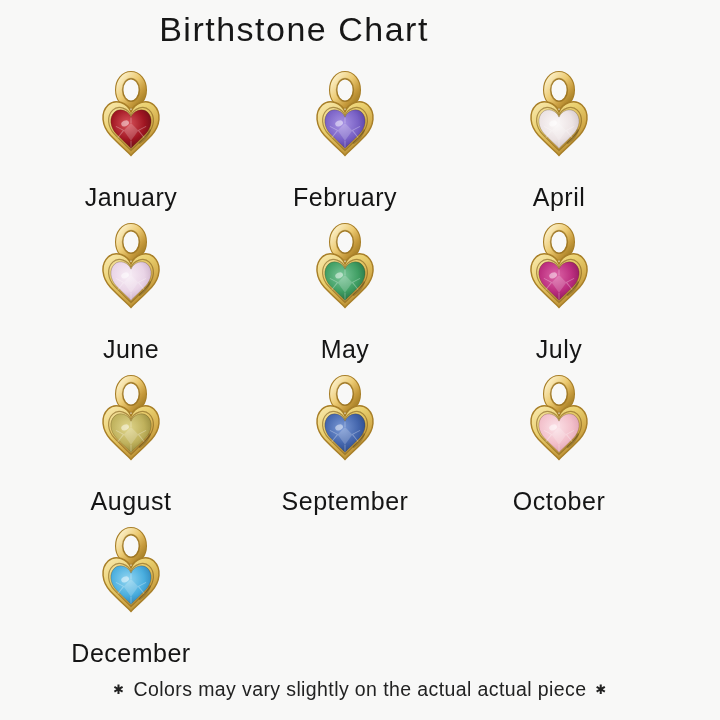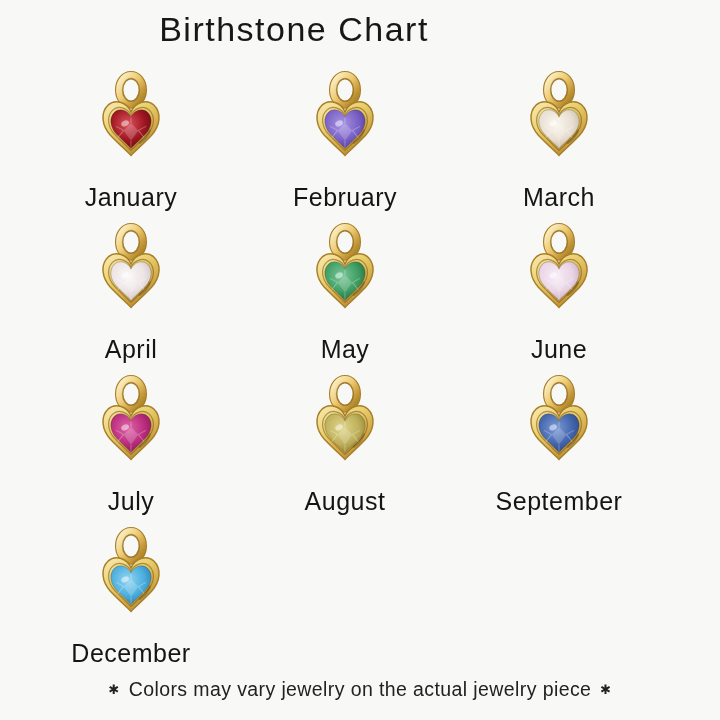--- a/index.html
+++ b/index.html
@@ -159,88 +159,71 @@
     </svg>
     <figcaption class="month">February</figcaption>
   </figure>
   <figure class="cell">
     <svg class="charm" viewBox="0 0 100 148">
       <ellipse cx="50" cy="27" rx="16" ry="20" fill="none" stroke="#a87f28" stroke-width="11.5"></ellipse>
       <ellipse cx="50" cy="27" rx="16" ry="20" fill="none" stroke="url(#goldRing)" stroke-width="8.5"></ellipse>
       <ellipse cx="50" cy="27" rx="11.8" ry="15.8" fill="none" stroke="rgba(130,95,25,0.45)" stroke-width="1.4"></ellipse>
       <path d="M50,57 C45.5,45 29,38 19,47.5 C8,58 10.5,76 22,88.5 C32,99 43,109 50,116 C57,109 68,99 78,88.5 C89.5,76 92,58 81,47.5 C71,38 54.5,45 50,57 Z" fill="url(#goldBezel)" stroke="#a87f28" stroke-width="2"></path>
       <path d="M50,57 C45.5,45 29,38 19,47.5 C8,58 10.5,76 22,88.5 C32,99 43,109 50,116 C57,109 68,99 78,88.5 C89.5,76 92,58 81,47.5 C71,38 54.5,45 50,57 Z" transform="translate(50,82) scale(0.8) translate(-50,-82)" fill="none" stroke="rgba(125,90,25,0.6)" stroke-width="2"></path>
-      <path d="M50,57 C45.5,45 29,38 19,47.5 C8,58 10.5,76 22,88.5 C32,99 43,109 50,116 C57,109 68,99 78,88.5 C89.5,76 92,58 81,47.5 C71,38 54.5,45 50,57 Z" transform="translate(50,82) scale(0.72) translate(-50,-82)" fill="url(#stone2)" stroke="rgba(70,45,5,0.35)" stroke-width="1.5"></path>
-      <g>
-        <path d="M50,72 L40,82 L50,96 L60,82 Z" fill="#ffffff" opacity="0.20"></path>
-        <path d="M50,72 L50,64.5 M40,82 L29.5,76.5 M60,82 L70.5,76.5 M50,96 L50,105.5 M40,82 L32,92 M60,82 L68,92" stroke="#ffffff" stroke-width="1.4" opacity="0.30" fill="none"></path>
-        <ellipse cx="42" cy="72.5" rx="5.5" ry="3.8" transform="rotate(-25 42 72.5)" fill="#ffffff" opacity="0.48"></ellipse>
-        <path d="M62,99 Q72.5,92 75.5,82" stroke="rgba(0,0,0,0.20)" stroke-width="3" fill="none" stroke-linecap="round"></path>
-      </g>
-    </svg>
-    <figcaption class="month">March</figcaption>
-  </figure>
-  <figure class="cell">
-    <svg class="charm" viewBox="0 0 100 148">
-      <ellipse cx="50" cy="27" rx="16" ry="20" fill="none" stroke="#a87f28" stroke-width="11.5"></ellipse>
-      <ellipse cx="50" cy="27" rx="16" ry="20" fill="none" stroke="url(#goldRing)" stroke-width="8.5"></ellipse>
-      <ellipse cx="50" cy="27" rx="11.8" ry="15.8" fill="none" stroke="rgba(130,95,25,0.45)" stroke-width="1.4"></ellipse>
-      <path d="M50,57 C45.5,45 29,38 19,47.5 C8,58 10.5,76 22,88.5 C32,99 43,109 50,116 C57,109 68,99 78,88.5 C89.5,76 92,58 81,47.5 C71,38 54.5,45 50,57 Z" fill="url(#goldBezel)" stroke="#a87f28" stroke-width="2"></path>
-      <path d="M50,57 C45.5,45 29,38 19,47.5 C8,58 10.5,76 22,88.5 C32,99 43,109 50,116 C57,109 68,99 78,88.5 C89.5,76 92,58 81,47.5 C71,38 54.5,45 50,57 Z" transform="translate(50,82) scale(0.8) translate(-50,-82)" fill="none" stroke="rgba(125,90,25,0.6)" stroke-width="2"></path>
       <path d="M50,57 C45.5,45 29,38 19,47.5 C8,58 10.5,76 22,88.5 C32,99 43,109 50,116 C57,109 68,99 78,88.5 C89.5,76 92,58 81,47.5 C71,38 54.5,45 50,57 Z" transform="translate(50,82) scale(0.72) translate(-50,-82)" fill="url(#stone3)" stroke="rgba(70,45,5,0.35)" stroke-width="1.5"></path>
       <g>
         <path d="M50,72 L40,82 L50,96 L60,82 Z" fill="#ffffff" opacity="0.20"></path>
         <path d="M50,72 L50,64.5 M40,82 L29.5,76.5 M60,82 L70.5,76.5 M50,96 L50,105.5 M40,82 L32,92 M60,82 L68,92" stroke="#ffffff" stroke-width="1.4" opacity="0.30" fill="none"></path>
         <ellipse cx="42" cy="72.5" rx="5.5" ry="3.8" transform="rotate(-25 42 72.5)" fill="#ffffff" opacity="0.48"></ellipse>
         <path d="M62,99 Q72.5,92 75.5,82" stroke="rgba(0,0,0,0.20)" stroke-width="3" fill="none" stroke-linecap="round"></path>
       </g>
     </svg>
     <figcaption class="month">April</figcaption>
   </figure>
   <figure class="cell">
     <svg class="charm" viewBox="0 0 100 148">
       <ellipse cx="50" cy="27" rx="16" ry="20" fill="none" stroke="#a87f28" stroke-width="11.5"></ellipse>
       <ellipse cx="50" cy="27" rx="16" ry="20" fill="none" stroke="url(#goldRing)" stroke-width="8.5"></ellipse>
       <ellipse cx="50" cy="27" rx="11.8" ry="15.8" fill="none" stroke="rgba(130,95,25,0.45)" stroke-width="1.4"></ellipse>
       <path d="M50,57 C45.5,45 29,38 19,47.5 C8,58 10.5,76 22,88.5 C32,99 43,109 50,116 C57,109 68,99 78,88.5 C89.5,76 92,58 81,47.5 C71,38 54.5,45 50,57 Z" fill="url(#goldBezel)" stroke="#a87f28" stroke-width="2"></path>
       <path d="M50,57 C45.5,45 29,38 19,47.5 C8,58 10.5,76 22,88.5 C32,99 43,109 50,116 C57,109 68,99 78,88.5 C89.5,76 92,58 81,47.5 C71,38 54.5,45 50,57 Z" transform="translate(50,82) scale(0.8) translate(-50,-82)" fill="none" stroke="rgba(125,90,25,0.6)" stroke-width="2"></path>
+      <path d="M50,57 C45.5,45 29,38 19,47.5 C8,58 10.5,76 22,88.5 C32,99 43,109 50,116 C57,109 68,99 78,88.5 C89.5,76 92,58 81,47.5 C71,38 54.5,45 50,57 Z" transform="translate(50,82) scale(0.72) translate(-50,-82)" fill="url(#stone5)" stroke="rgba(70,45,5,0.35)" stroke-width="1.5"></path>
+      <g>
+        <path d="M50,72 L40,82 L50,96 L60,82 Z" fill="#ffffff" opacity="0.20"></path>
+        <path d="M50,72 L50,64.5 M40,82 L29.5,76.5 M60,82 L70.5,76.5 M50,96 L50,105.5 M40,82 L32,92 M60,82 L68,92" stroke="#ffffff" stroke-width="1.4" opacity="0.30" fill="none"></path>
+        <ellipse cx="42" cy="72.5" rx="5.5" ry="3.8" transform="rotate(-25 42 72.5)" fill="#ffffff" opacity="0.48"></ellipse>
+        <path d="M62,99 Q72.5,92 75.5,82" stroke="rgba(0,0,0,0.20)" stroke-width="3" fill="none" stroke-linecap="round"></path>
+      </g>
+    </svg>
+    <figcaption class="month">June</figcaption>
+  </figure>
+  <figure class="cell">
+    <svg class="charm" viewBox="0 0 100 148">
+      <ellipse cx="50" cy="27" rx="16" ry="20" fill="none" stroke="#a87f28" stroke-width="11.5"></ellipse>
+      <ellipse cx="50" cy="27" rx="16" ry="20" fill="none" stroke="url(#goldRing)" stroke-width="8.5"></ellipse>
+      <ellipse cx="50" cy="27" rx="11.8" ry="15.8" fill="none" stroke="rgba(130,95,25,0.45)" stroke-width="1.4"></ellipse>
+      <path d="M50,57 C45.5,45 29,38 19,47.5 C8,58 10.5,76 22,88.5 C32,99 43,109 50,116 C57,109 68,99 78,88.5 C89.5,76 92,58 81,47.5 C71,38 54.5,45 50,57 Z" fill="url(#goldBezel)" stroke="#a87f28" stroke-width="2"></path>
+      <path d="M50,57 C45.5,45 29,38 19,47.5 C8,58 10.5,76 22,88.5 C32,99 43,109 50,116 C57,109 68,99 78,88.5 C89.5,76 92,58 81,47.5 C71,38 54.5,45 50,57 Z" transform="translate(50,82) scale(0.8) translate(-50,-82)" fill="none" stroke="rgba(125,90,25,0.6)" stroke-width="2"></path>
       <path d="M50,57 C45.5,45 29,38 19,47.5 C8,58 10.5,76 22,88.5 C32,99 43,109 50,116 C57,109 68,99 78,88.5 C89.5,76 92,58 81,47.5 C71,38 54.5,45 50,57 Z" transform="translate(50,82) scale(0.72) translate(-50,-82)" fill="url(#stone4)" stroke="rgba(70,45,5,0.35)" stroke-width="1.5"></path>
       <g>
         <path d="M50,72 L40,82 L50,96 L60,82 Z" fill="#ffffff" opacity="0.20"></path>
         <path d="M50,72 L50,64.5 M40,82 L29.5,76.5 M60,82 L70.5,76.5 M50,96 L50,105.5 M40,82 L32,92 M60,82 L68,92" stroke="#ffffff" stroke-width="1.4" opacity="0.30" fill="none"></path>
         <ellipse cx="42" cy="72.5" rx="5.5" ry="3.8" transform="rotate(-25 42 72.5)" fill="#ffffff" opacity="0.48"></ellipse>
         <path d="M62,99 Q72.5,92 75.5,82" stroke="rgba(0,0,0,0.20)" stroke-width="3" fill="none" stroke-linecap="round"></path>
       </g>
     </svg>
     <figcaption class="month">May</figcaption>
   </figure>
   <figure class="cell">
     <svg class="charm" viewBox="0 0 100 148">
       <ellipse cx="50" cy="27" rx="16" ry="20" fill="none" stroke="#a87f28" stroke-width="11.5"></ellipse>
       <ellipse cx="50" cy="27" rx="16" ry="20" fill="none" stroke="url(#goldRing)" stroke-width="8.5"></ellipse>
       <ellipse cx="50" cy="27" rx="11.8" ry="15.8" fill="none" stroke="rgba(130,95,25,0.45)" stroke-width="1.4"></ellipse>
       <path d="M50,57 C45.5,45 29,38 19,47.5 C8,58 10.5,76 22,88.5 C32,99 43,109 50,116 C57,109 68,99 78,88.5 C89.5,76 92,58 81,47.5 C71,38 54.5,45 50,57 Z" fill="url(#goldBezel)" stroke="#a87f28" stroke-width="2"></path>
       <path d="M50,57 C45.5,45 29,38 19,47.5 C8,58 10.5,76 22,88.5 C32,99 43,109 50,116 C57,109 68,99 78,88.5 C89.5,76 92,58 81,47.5 C71,38 54.5,45 50,57 Z" transform="translate(50,82) scale(0.8) translate(-50,-82)" fill="none" stroke="rgba(125,90,25,0.6)" stroke-width="2"></path>
-      <path d="M50,57 C45.5,45 29,38 19,47.5 C8,58 10.5,76 22,88.5 C32,99 43,109 50,116 C57,109 68,99 78,88.5 C89.5,76 92,58 81,47.5 C71,38 54.5,45 50,57 Z" transform="translate(50,82) scale(0.72) translate(-50,-82)" fill="url(#stone5)" stroke="rgba(70,45,5,0.35)" stroke-width="1.5"></path>
-      <g>
-        <path d="M50,72 L40,82 L50,96 L60,82 Z" fill="#ffffff" opacity="0.20"></path>
-        <path d="M50,72 L50,64.5 M40,82 L29.5,76.5 M60,82 L70.5,76.5 M50,96 L50,105.5 M40,82 L32,92 M60,82 L68,92" stroke="#ffffff" stroke-width="1.4" opacity="0.30" fill="none"></path>
-        <ellipse cx="42" cy="72.5" rx="5.5" ry="3.8" transform="rotate(-25 42 72.5)" fill="#ffffff" opacity="0.48"></ellipse>
-        <path d="M62,99 Q72.5,92 75.5,82" stroke="rgba(0,0,0,0.20)" stroke-width="3" fill="none" stroke-linecap="round"></path>
-      </g>
-    </svg>
-    <figcaption class="month">June</figcaption>
-  </figure>
-  <figure class="cell">
-    <svg class="charm" viewBox="0 0 100 148">
-      <ellipse cx="50" cy="27" rx="16" ry="20" fill="none" stroke="#a87f28" stroke-width="11.5"></ellipse>
-      <ellipse cx="50" cy="27" rx="16" ry="20" fill="none" stroke="url(#goldRing)" stroke-width="8.5"></ellipse>
-      <ellipse cx="50" cy="27" rx="11.8" ry="15.8" fill="none" stroke="rgba(130,95,25,0.45)" stroke-width="1.4"></ellipse>
-      <path d="M50,57 C45.5,45 29,38 19,47.5 C8,58 10.5,76 22,88.5 C32,99 43,109 50,116 C57,109 68,99 78,88.5 C89.5,76 92,58 81,47.5 C71,38 54.5,45 50,57 Z" fill="url(#goldBezel)" stroke="#a87f28" stroke-width="2"></path>
-      <path d="M50,57 C45.5,45 29,38 19,47.5 C8,58 10.5,76 22,88.5 C32,99 43,109 50,116 C57,109 68,99 78,88.5 C89.5,76 92,58 81,47.5 C71,38 54.5,45 50,57 Z" transform="translate(50,82) scale(0.8) translate(-50,-82)" fill="none" stroke="rgba(125,90,25,0.6)" stroke-width="2"></path>
       <path d="M50,57 C45.5,45 29,38 19,47.5 C8,58 10.5,76 22,88.5 C32,99 43,109 50,116 C57,109 68,99 78,88.5 C89.5,76 92,58 81,47.5 C71,38 54.5,45 50,57 Z" transform="translate(50,82) scale(0.72) translate(-50,-82)" fill="url(#stone6)" stroke="rgba(70,45,5,0.35)" stroke-width="1.5"></path>
       <g>
         <path d="M50,72 L40,82 L50,96 L60,82 Z" fill="#ffffff" opacity="0.20"></path>
         <path d="M50,72 L50,64.5 M40,82 L29.5,76.5 M60,82 L70.5,76.5 M50,96 L50,105.5 M40,82 L32,92 M60,82 L68,92" stroke="#ffffff" stroke-width="1.4" opacity="0.30" fill="none"></path>
         <ellipse cx="42" cy="72.5" rx="5.5" ry="3.8" transform="rotate(-25 42 72.5)" fill="#ffffff" opacity="0.48"></ellipse>
         <path d="M62,99 Q72.5,92 75.5,82" stroke="rgba(0,0,0,0.20)" stroke-width="3" fill="none" stroke-linecap="round"></path>
       </g>
     </svg>
     <figcaption class="month">July</figcaption>
   </figure>
@@ -270,20 +253,37 @@
       <path d="M50,57 C45.5,45 29,38 19,47.5 C8,58 10.5,76 22,88.5 C32,99 43,109 50,116 C57,109 68,99 78,88.5 C89.5,76 92,58 81,47.5 C71,38 54.5,45 50,57 Z" transform="translate(50,82) scale(0.8) translate(-50,-82)" fill="none" stroke="rgba(125,90,25,0.6)" stroke-width="2"></path>
       <path d="M50,57 C45.5,45 29,38 19,47.5 C8,58 10.5,76 22,88.5 C32,99 43,109 50,116 C57,109 68,99 78,88.5 C89.5,76 92,58 81,47.5 C71,38 54.5,45 50,57 Z" transform="translate(50,82) scale(0.72) translate(-50,-82)" fill="url(#stone8)" stroke="rgba(70,45,5,0.35)" stroke-width="1.5"></path>
       <g>
         <path d="M50,72 L40,82 L50,96 L60,82 Z" fill="#ffffff" opacity="0.20"></path>
         <path d="M50,72 L50,64.5 M40,82 L29.5,76.5 M60,82 L70.5,76.5 M50,96 L50,105.5 M40,82 L32,92 M60,82 L68,92" stroke="#ffffff" stroke-width="1.4" opacity="0.30" fill="none"></path>
         <ellipse cx="42" cy="72.5" rx="5.5" ry="3.8" transform="rotate(-25 42 72.5)" fill="#ffffff" opacity="0.48"></ellipse>
         <path d="M62,99 Q72.5,92 75.5,82" stroke="rgba(0,0,0,0.20)" stroke-width="3" fill="none" stroke-linecap="round"></path>
       </g>
     </svg>
     <figcaption class="month">September</figcaption>
+  </figure>
+  <figure class="cell">
+    <svg class="charm" viewBox="0 0 100 148">
+      <ellipse cx="50" cy="27" rx="16" ry="20" fill="none" stroke="#a87f28" stroke-width="11.5"></ellipse>
+      <ellipse cx="50" cy="27" rx="16" ry="20" fill="none" stroke="url(#goldRing)" stroke-width="8.5"></ellipse>
+      <ellipse cx="50" cy="27" rx="11.8" ry="15.8" fill="none" stroke="rgba(130,95,25,0.45)" stroke-width="1.4"></ellipse>
+      <path d="M50,57 C45.5,45 29,38 19,47.5 C8,58 10.5,76 22,88.5 C32,99 43,109 50,116 C57,109 68,99 78,88.5 C89.5,76 92,58 81,47.5 C71,38 54.5,45 50,57 Z" fill="url(#goldBezel)" stroke="#a87f28" stroke-width="2"></path>
+      <path d="M50,57 C45.5,45 29,38 19,47.5 C8,58 10.5,76 22,88.5 C32,99 43,109 50,116 C57,109 68,99 78,88.5 C89.5,76 92,58 81,47.5 C71,38 54.5,45 50,57 Z" transform="translate(50,82) scale(0.8) translate(-50,-82)" fill="none" stroke="rgba(125,90,25,0.6)" stroke-width="2"></path>
+      <path d="M50,57 C45.5,45 29,38 19,47.5 C8,58 10.5,76 22,88.5 C32,99 43,109 50,116 C57,109 68,99 78,88.5 C89.5,76 92,58 81,47.5 C71,38 54.5,45 50,57 Z" transform="translate(50,82) scale(0.72) translate(-50,-82)" fill="url(#stone9)" stroke="rgba(70,45,5,0.35)" stroke-width="1.5"></path>
+      <g>
+        <path d="M50,72 L40,82 L50,96 L60,82 Z" fill="#ffffff" opacity="0.20"></path>
+        <path d="M50,72 L50,64.5 M40,82 L29.5,76.5 M60,82 L70.5,76.5 M50,96 L50,105.5 M40,82 L32,92 M60,82 L68,92" stroke="#ffffff" stroke-width="1.4" opacity="0.30" fill="none"></path>
+        <ellipse cx="42" cy="72.5" rx="5.5" ry="3.8" transform="rotate(-25 42 72.5)" fill="#ffffff" opacity="0.48"></ellipse>
+        <path d="M62,99 Q72.5,92 75.5,82" stroke="rgba(0,0,0,0.20)" stroke-width="3" fill="none" stroke-linecap="round"></path>
+      </g>
+    </svg>
+    <figcaption class="month">October</figcaption>
   </figure>
   <figure class="cell">
     <svg class="charm" viewBox="0 0 100 148">
       <ellipse cx="50" cy="27" rx="16" ry="20" fill="none" stroke="#a87f28" stroke-width="11.5"></ellipse>
       <ellipse cx="50" cy="27" rx="16" ry="20" fill="none" stroke="url(#goldRing)" stroke-width="8.5"></ellipse>
       <ellipse cx="50" cy="27" rx="11.8" ry="15.8" fill="none" stroke="rgba(130,95,25,0.45)" stroke-width="1.4"></ellipse>
       <path d="M50,57 C45.5,45 29,38 19,47.5 C8,58 10.5,76 22,88.5 C32,99 43,109 50,116 C57,109 68,99 78,88.5 C89.5,76 92,58 81,47.5 C71,38 54.5,45 50,57 Z" fill="url(#goldBezel)" stroke="#a87f28" stroke-width="2"></path>
       <path d="M50,57 C45.5,45 29,38 19,47.5 C8,58 10.5,76 22,88.5 C32,99 43,109 50,116 C57,109 68,99 78,88.5 C89.5,76 92,58 81,47.5 C71,38 54.5,45 50,57 Z" transform="translate(50,82) scale(0.8) translate(-50,-82)" fill="none" stroke="rgba(125,90,25,0.6)" stroke-width="2"></path>
       <path d="M50,57 C45.5,45 29,38 19,47.5 C8,58 10.5,76 22,88.5 C32,99 43,109 50,116 C57,109 68,99 78,88.5 C89.5,76 92,58 81,47.5 C71,38 54.5,45 50,57 Z" transform="translate(50,82) scale(0.72) translate(-50,-82)" fill="url(#stone11)" stroke="rgba(70,45,5,0.35)" stroke-width="1.5"></path>
       <g>
@@ -292,16 +292,16 @@
         <ellipse cx="42" cy="72.5" rx="5.5" ry="3.8" transform="rotate(-25 42 72.5)" fill="#ffffff" opacity="0.48"></ellipse>
         <path d="M62,99 Q72.5,92 75.5,82" stroke="rgba(0,0,0,0.20)" stroke-width="3" fill="none" stroke-linecap="round"></path>
       </g>
     </svg>
     <figcaption class="month">December</figcaption>
   </figure>
     </div>
 
   <div class="footnote">
     <span class="sym">✱</span>
-    <span>Colors may vary jewelry on the actual jewelry piece</span>
+    <span>Colors may vary slightly on the actual actual piece</span>
     <span class="sym">✱</span>
   </div>
 </div>
 
 </body></html>

